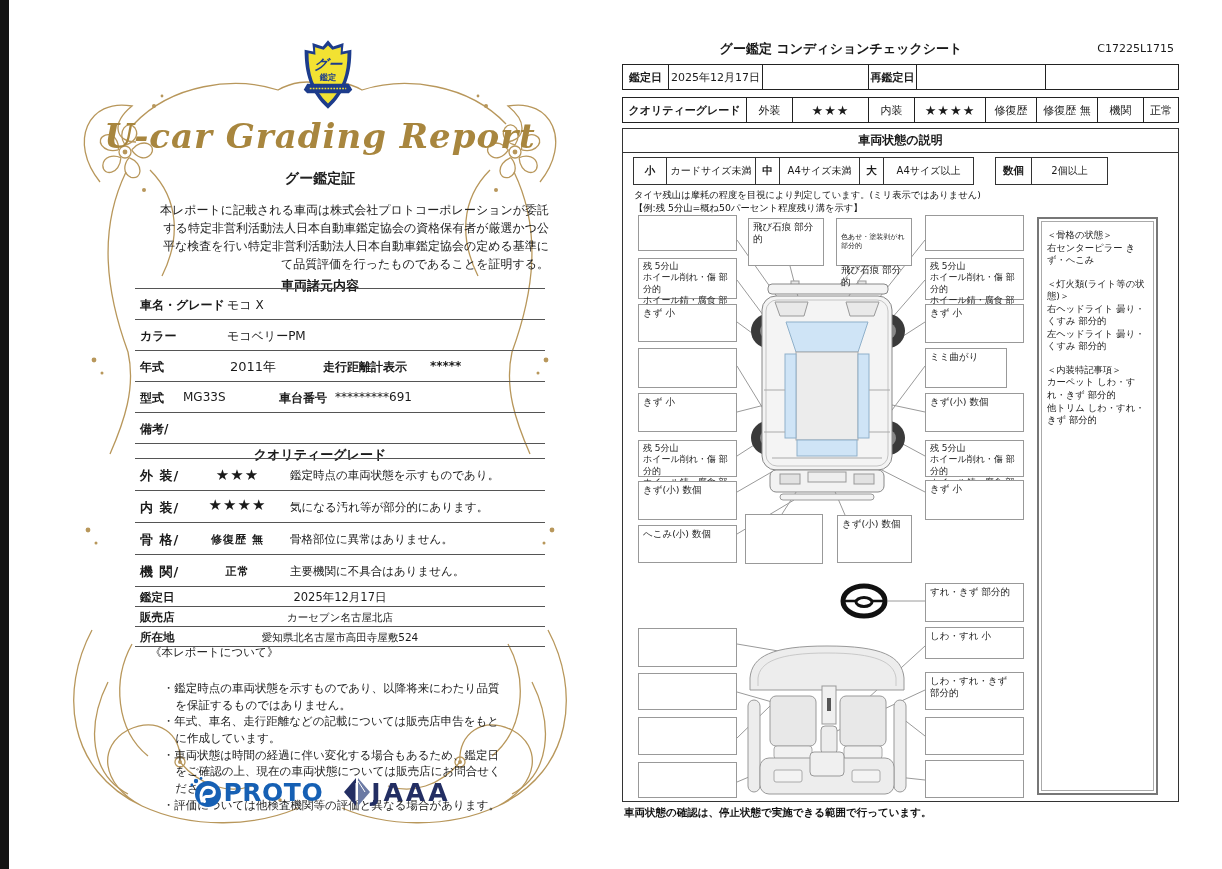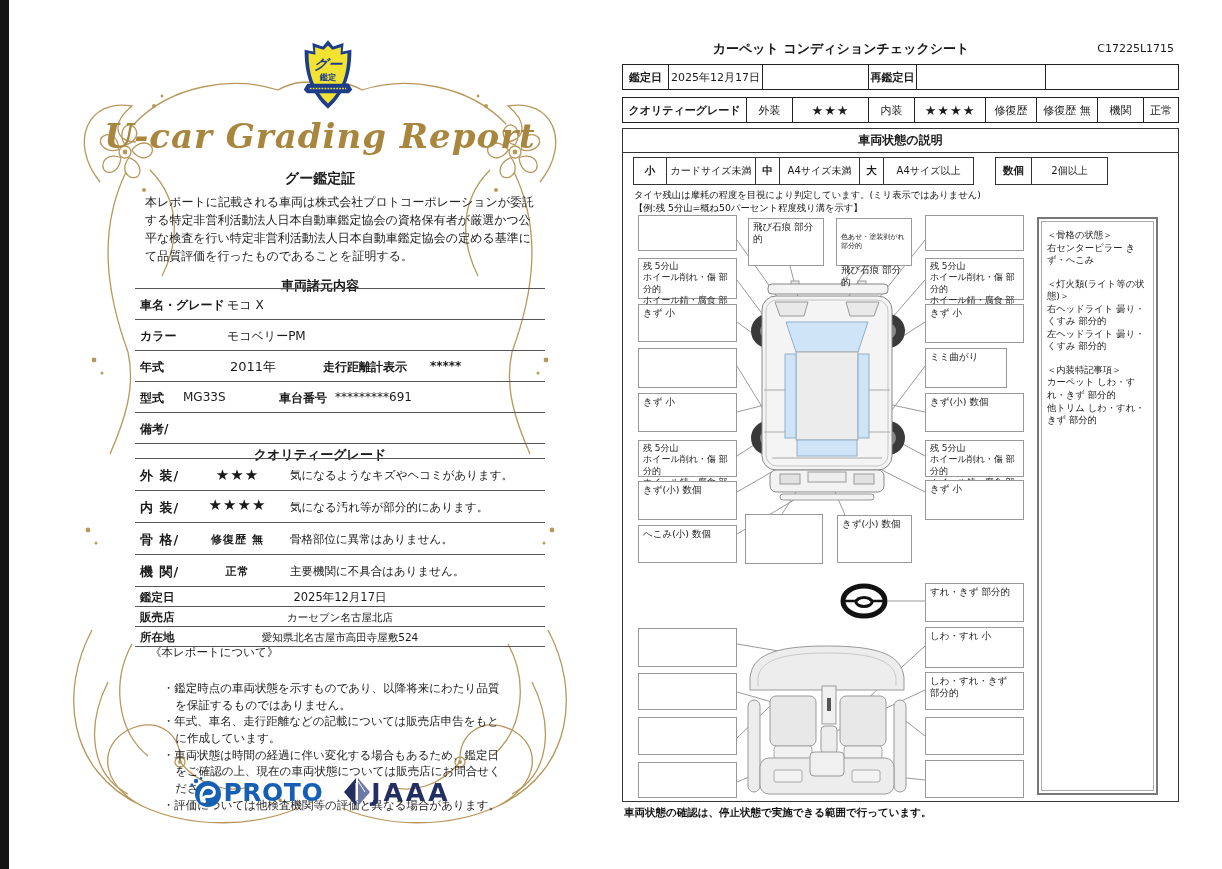--- a/index.html
+++ b/index.html
@@ -8,23 +8,23 @@
   .edge-bar{position:absolute;left:0;top:0;width:9px;height:869px;background:#141414;}
 
   
   .cert{position:absolute;left:30px;top:30px;width:580px;height:810px;background:#fff;}
   .cert .orn{position:absolute;left:0;top:0;width:580px;height:810px;}
   .badge{position:absolute;left:272px;top:6px;width:52px;height:78px;}
   .cert-title{position:absolute;left:0;right:0;top:86px;text-align:center;
               font-family:"DejaVu Serif","Liberation Serif",serif;font-style:italic;font-weight:bold;
               font-size:34px;color:#a8863e;letter-spacing:1px;}
   .cert-sub{position:absolute;left:0;right:0;top:140px;text-align:center;font-weight:bold;font-size:14px;color:#222;}
-  .cert-intro{position:absolute;left:115px;top:163px;width:396px;margin:0;
+  .cert-intro{position:absolute;left:115px;top:163px;width:396px;margin:8px;
               font-family:"DejaVu Serif","Liberation Serif",serif;
-              font-size:12px;line-height:1.5;color:#222;text-align:left;}
+              font-size:12px;line-height:1.5;color:#222;text-align:right;}
   .spec-title{position:absolute;left:0;right:0;top:247px;text-align:center;font-weight:bold;font-size:13px;}
   .spec-table{position:absolute;left:105px;top:258px;width:410px;border-top:1.5px solid #555;}
   .spec-row{position:relative;height:30px;border-bottom:1.2px solid #555;font-size:12px;}
   .spec-row .lab{position:absolute;left:5px;top:8px;font-weight:bold;font-size:12px;}
   .spec-row .val{position:absolute;top:8px;font-size:12px;}
   .grade-title{position:absolute;left:0;right:0;top:416px;text-align:center;font-weight:bold;font-size:13px;}
   .grade-table{position:absolute;left:105px;top:428px;width:410px;border-top:1.5px solid #555;}
   .grade-row{position:relative;height:31px;border-bottom:1.2px solid #555;}
   .grade-row .lab{position:absolute;left:5px;top:8px;font-weight:bold;font-size:13px;letter-spacing:1px;}
   .grade-row .rate{position:absolute;left:55px;width:95px;top:7px;text-align:center;font-size:15px;letter-spacing:1px;}
@@ -156,21 +156,21 @@
         <span class="lab">備考/</span>
         <span class="val" style="left:92px"></span>
       </div>
     </div>
 
     <div class="grade-title">クオリティーグレード</div>
     <div class="grade-table">
       <div class="grade-row">
         <span class="lab">外 装/</span>
         <span class="rate">★★★</span>
-        <span class="desc">気になるようなキズやヘコミがあります。</span>
+        <span class="desc">鑑定時点の車両状態を示すものであり。</span>
       </div>
       <div class="grade-row">
         <span class="lab">内 装/</span>
         <span class="rate" style="top:5px">★★★★</span>
         <span class="desc">気になる汚れ等が部分的にあります。</span>
       </div>
       <div class="grade-row">
         <span class="lab">骨 格/</span>
         <span class="rate txt">修復歴 無</span>
         <span class="desc">骨格部位に異常はありません。</span>
@@ -221,21 +221,21 @@
           <polygon points="15,1 27,15 15,29" fill="#6b7aa4"></polygon>
           <line x1="13" y1="6" x2="13" y2="24" stroke="#ffffff" stroke-width="1"></line>
           <line x1="15" y1="4" x2="22" y2="15" stroke="#ffffff" stroke-width="1"></line>
         </svg>
         <span class="jaaa-txt">JAAA</span>
       </span>
     </div>
   </div>
 
   <div class="sheet">
-    <div class="sheet-title">カーペット  コンディションチェックシート</div>
+    <div class="sheet-title">グー鑑定  コンディションチェックシート</div>
     <div class="sheet-code">C17225L1715</div>
 
     <div class="trow" style="top:64px">
       <div class="c" style="width:45px;font-weight:bold">鑑定日</div>
       <div class="c" style="width:93px">2025年12月17日</div>
       <div class="c" style="width:105px"></div>
       <div class="c" style="width:47px;font-weight:bold">再鑑定日</div>
       <div class="c" style="width:128px"></div>
       <div class="c" style="flex:1"></div>
     </div>
@@ -389,21 +389,21 @@
 ホイール削れ・傷 部分的
 ホイール錆・腐食 部分的</div>
     <div class="co" style="left:303px;top:304px;width:99px;height:39px">きず 小</div>
     <div class="co" style="left:303px;top:348px;width:82px;height:40px">ミミ曲がり</div>
     <div class="co" style="left:303px;top:393px;width:99px;height:39px">きず(小) 数個</div>
     <div class="co" style="left:303px;top:440px;width:99px;height:37px;font-size:9px;line-height:1.25">残 5分山
 ホイール削れ・傷 部分的
 ホイール錆・腐食 部分的</div>
     <div class="co" style="left:303px;top:480px;width:99px;height:40px">きず 小</div>
     <div class="co" style="left:303px;top:583px;width:99px;height:39px">すれ・きず 部分的</div>
-    <div class="co" style="left:303px;top:627px;width:99px;height:41px">しわ・すれ 小</div>
+    <div class="co" style="left:303px;top:627px;width:99px;height:32px">しわ・すれ 小</div>
     <div class="co" style="left:303px;top:672px;width:99px;height:38px">しわ・すれ・きず 部分的</div>
     <div class="co" style="left:303px;top:717px;width:99px;height:38px"></div>
     <div class="co" style="left:303px;top:760px;width:99px;height:38px"></div>
     <div class="co" style="left:16px;top:628px;width:99px;height:39px"></div>
     <div class="co" style="left:16px;top:673px;width:99px;height:37px"></div>
     <div class="co" style="left:16px;top:717px;width:99px;height:38px"></div>
     <div class="co" style="left:16px;top:762px;width:99px;height:36px"></div>
 
     <div class="panel">
       <div class="sec">

